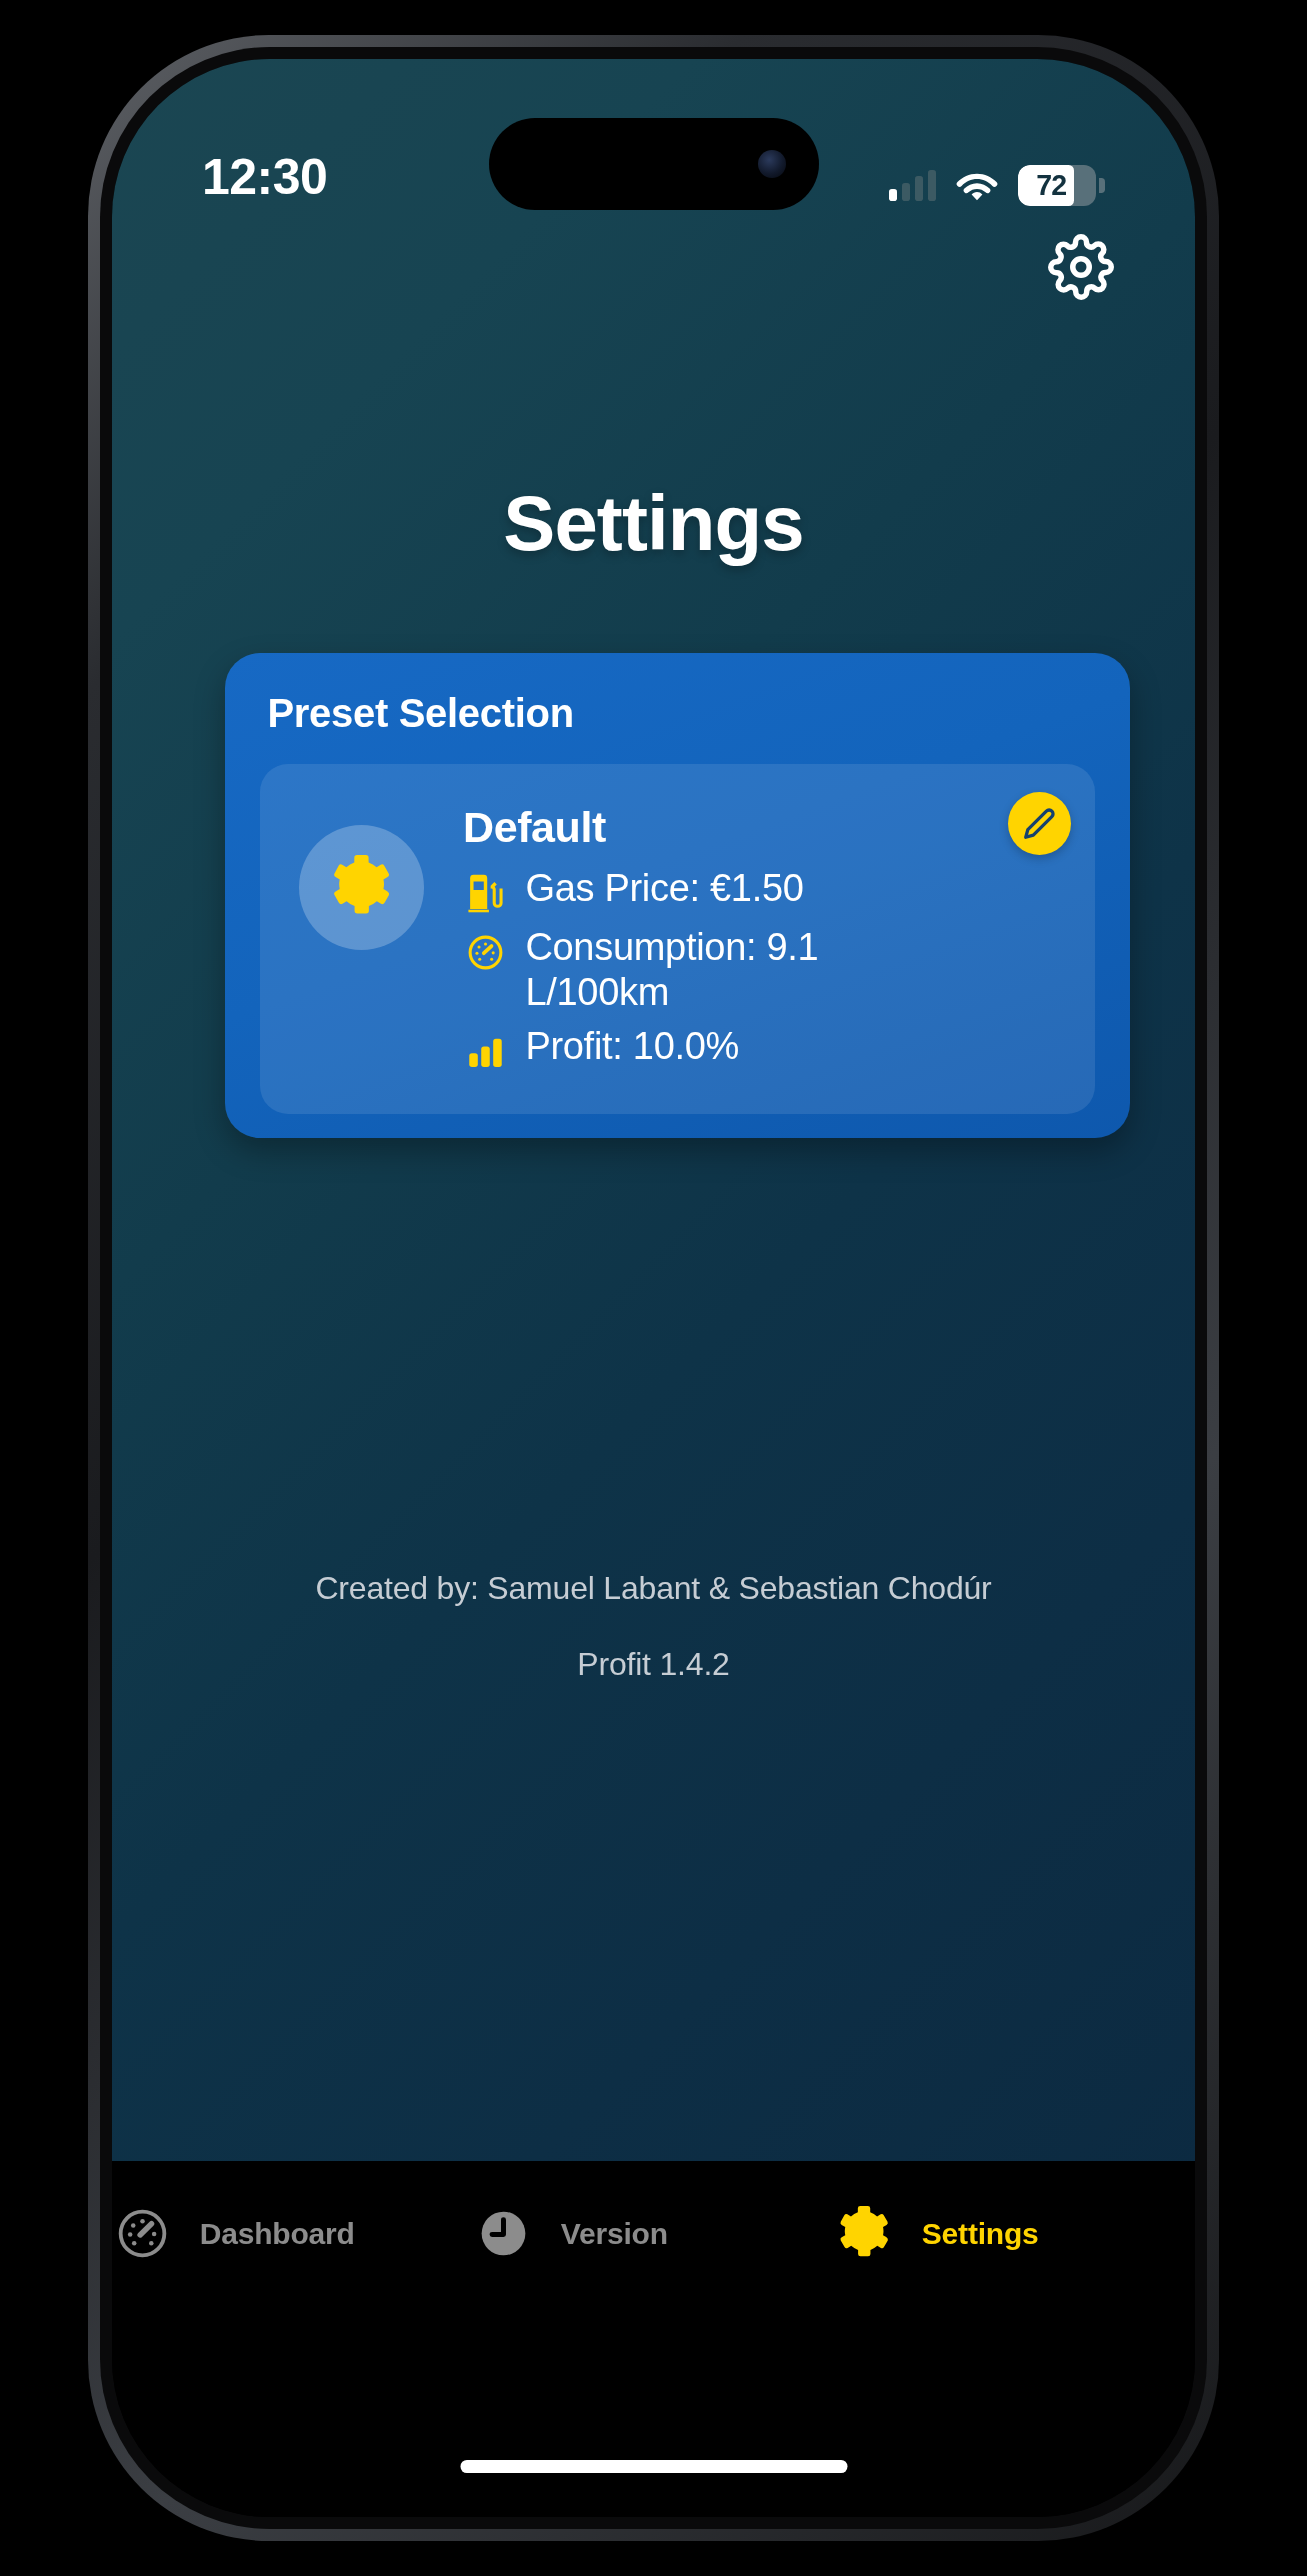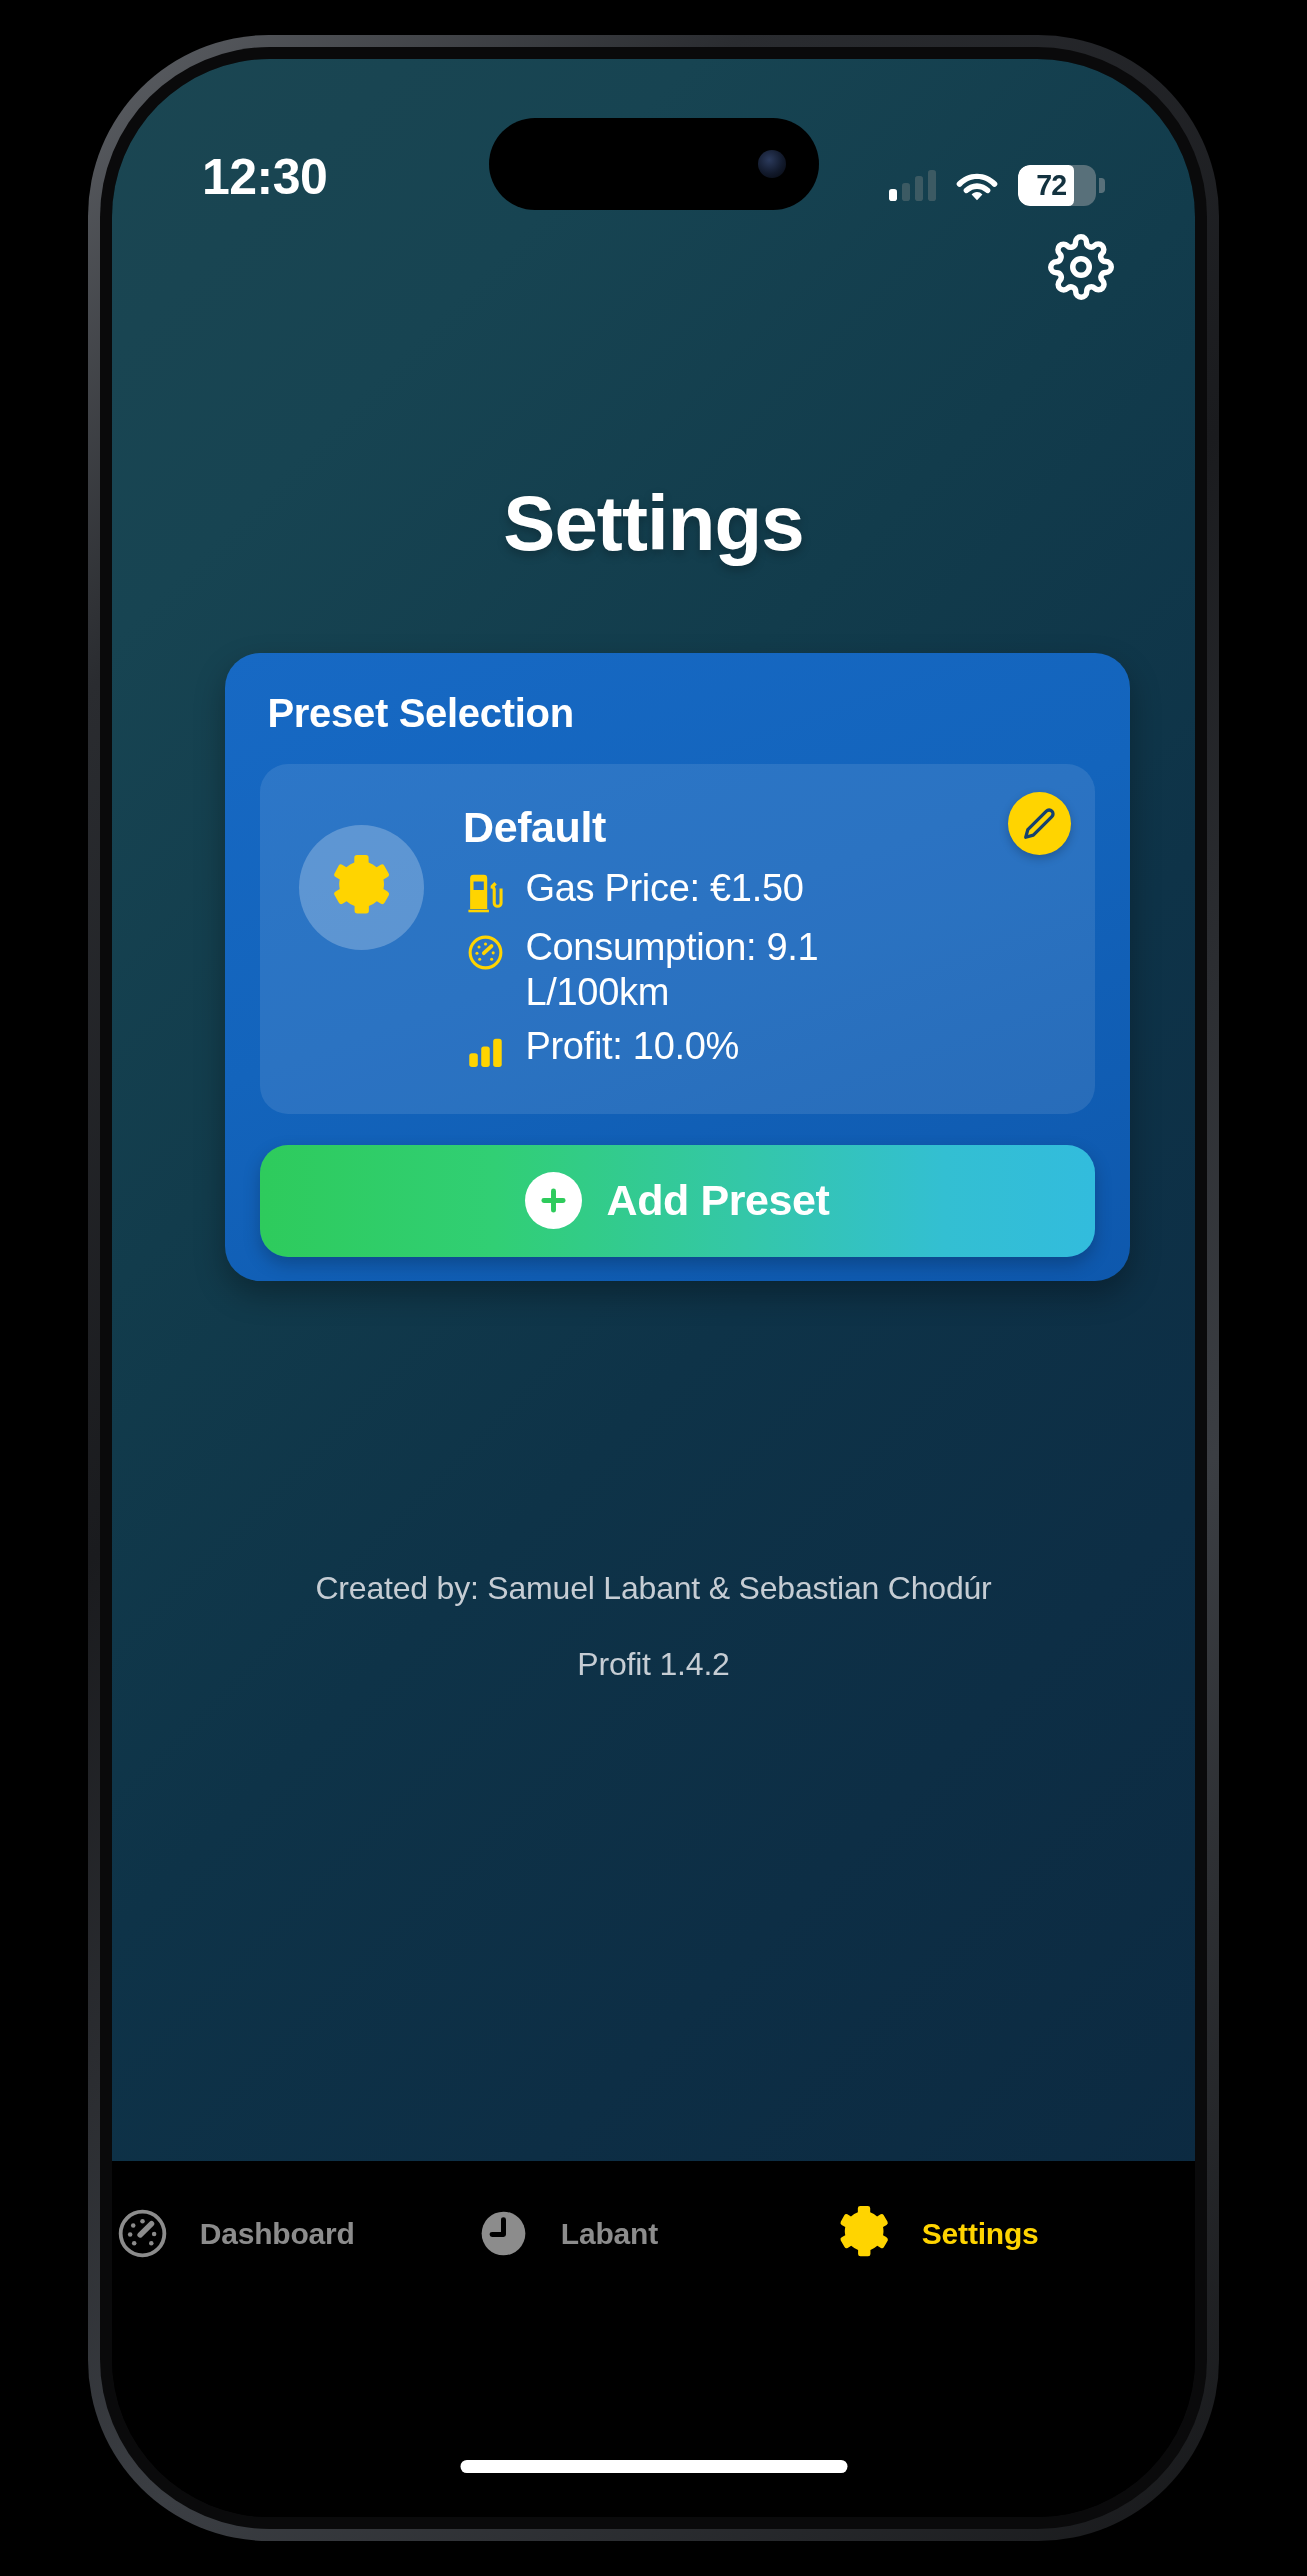--- a/index.html
+++ b/index.html
@@ -339,28 +339,20 @@
             </div>
           </div>
 
           <div id="preset-edit-btn">
             <svg viewBox="0 0 24 24" fill="none" stroke="#16416e" stroke-width="2.4" stroke-linecap="round" stroke-linejoin="round">
               <path d="M17 3a2.8 2.8 0 0 1 4 4L7.5 20.5 2 22l1.5-5.5L17 3z"></path>
             </svg>
           </div>
         </div>
 
-        <div id="add-preset-btn">
-          <span id="add-preset-plus">
-            <svg viewBox="0 0 24 24" fill="none" stroke="#2ECB5C" stroke-width="3.6" stroke-linecap="round">
-              <path d="M12 5v14M5 12h14"></path>
-            </svg>
-          </span>
-          <span id="add-preset-label">Add Preset</span>
-        </div>
       </div>
 
       <div id="footer-credits">
         <div id="credits-line">Created by: Samuel Labant &amp; Sebastian Chodúr</div>
         <div id="version-line">Profit 1.4.2</div>
       </div>
 
       <div id="tab-bar">
 
         <div class="tab-item">
@@ -379,21 +371,21 @@
           <span class="tab-label">Dashboard</span>
         </div>
 
         <div class="tab-item">
           <span class="tab-icon">
             <svg viewBox="0 0 24 24">
               <circle cx="12" cy="12" r="9.2" fill="#8c8c8c"></circle>
               <path d="M12 6.2v6.2H7.2" fill="none" stroke="#000000" stroke-width="2.1" stroke-linecap="round" stroke-linejoin="round"></path>
             </svg>
           </span>
-          <span class="tab-label">Labant</span>
+          <span class="tab-label">Version</span>
         </div>
 
         <div class="tab-item active">
           <span class="tab-icon">
             <svg viewBox="0 0 24 24" fill="#FFD400">
               <path d="M12 8.2a3.8 3.8 0 1 0 0 7.6 3.8 3.8 0 0 0 0-7.6zm0 5.7a1.9 1.9 0 1 1 0-3.8 1.9 1.9 0 0 1 0 3.8z"></path>
               <path d="M21.3 13.6l-1.5-.9c.1-.5.2-1.1.2-1.7s-.1-1.2-.2-1.7l1.5-.9a1 1 0 0 0 .4-1.3l-1.6-2.8a1 1 0 0 0-1.3-.4l-1.5.9a8 8 0 0 0-2.9-1.7V1.4a1 1 0 0 0-1-1h-3.2a1 1 0 0 0-1 1v1.7a8 8 0 0 0-2.9 1.7l-1.5-.9a1 1 0 0 0-1.3.4L2 7.1a1 1 0 0 0 .4 1.3l1.5.9c-.1.5-.2 1.1-.2 1.7s.1 1.2.2 1.7l-1.5.9a1 1 0 0 0-.4 1.3l1.6 2.8a1 1 0 0 0 1.3.4l1.5-.9a8 8 0 0 0 2.9 1.7v1.7a1 1 0 0 0 1 1h3.2a1 1 0 0 0 1-1v-1.7a8 8 0 0 0 2.9-1.7l1.5.9a1 1 0 0 0 1.3-.4l1.6-2.8a1 1 0 0 0-.5-1.2z"></path>
             </svg>
           </span>
           <span class="tab-label">Settings</span>

